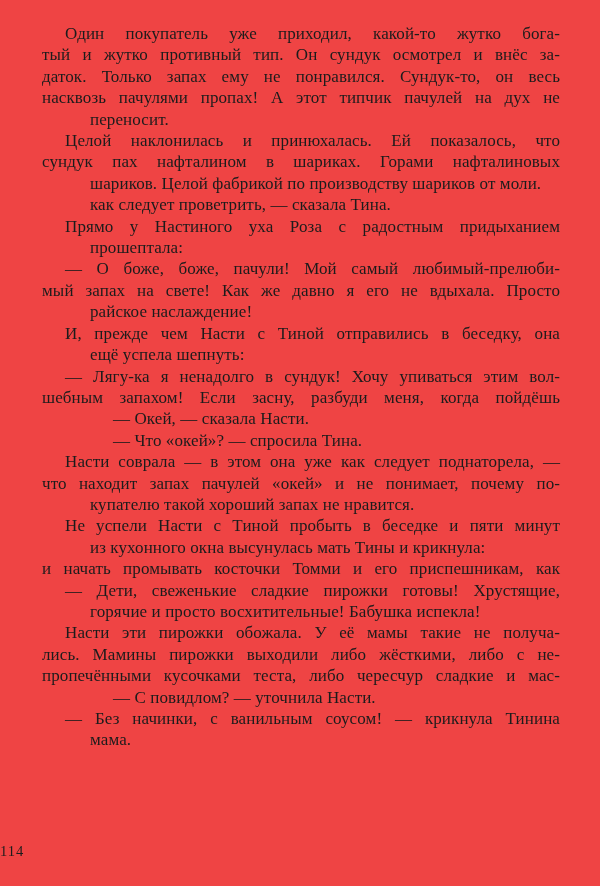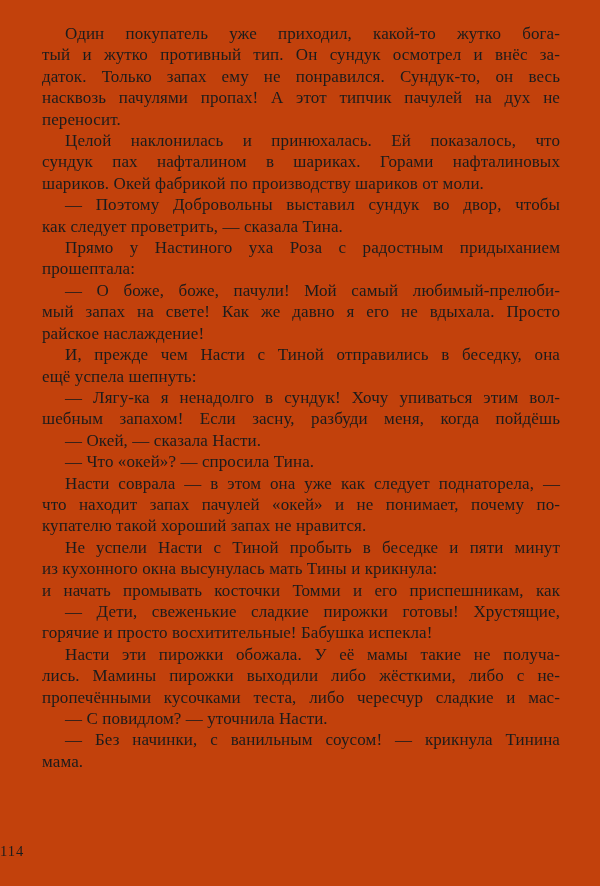--- a/index.html
+++ b/index.html
@@ -4,21 +4,21 @@
 <style>
   html, body {
     margin: 0;
     padding: 0;
     background: #ffffff;
   }
   .page {
     position: relative;
     width: 600px;
     height: 886px;
-    background: #c2410c;
+    background: #ef4444;
     overflow: hidden;
     font-family: "Liberation Serif", "DejaVu Serif", serif;
     color: #1c1c1c;
   }
   .text-block {
     position: absolute;
     top: 23px;
     left: 42px;
     right: 40px;
     font-size: 17px;
@@ -28,20 +28,21 @@
   .para {
     margin: 0;
     padding: 0;
   }
   .line {
     text-align: justify;
     text-align-last: justify;
   }
   .line.last {
     text-align-last: left;
+    margin-left: 48px;
   }
   .line.first {
     text-indent: 23px;
   }
   .page-number {
     position: absolute;
     top: 843px;
     left: 0;
     width: 100%;
     text-align: left;
@@ -58,24 +59,23 @@
       <div class="para">
         <div class="line first">Один покупатель уже приходил, какой-то жутко бога-</div>
         <div class="line">тый и жутко противный тип. Он сундук осмотрел и внёс за-</div>
         <div class="line">даток. Только запах ему не понравился. Сундук-то, он весь</div>
         <div class="line">насквозь пачулями пропах! А этот типчик пачулей на дух не</div>
         <div class="line last">переносит.</div>
       </div>
       <div class="para">
         <div class="line first">Целой наклонилась и принюхалась. Ей показалось, что</div>
         <div class="line">сундук пах нафталином в шариках. Горами нафталиновых</div>
-        <div class="line last">шариков. Окей фабрикой по производству шариков от моли.</div>
+        <div class="line last">шариков. Целой фабрикой по производству шариков от моли.</div>
       </div>
       <div class="para">
-        <div class="line first">— Поэтому Добровольны выставил сундук во двор, чтобы</div>
         <div class="line last">как следует проветрить, — сказала Тина.</div>
       </div>
       <div class="para">
         <div class="line first">Прямо у Настиного уха Роза с радостным придыханием</div>
         <div class="line last">прошептала:</div>
       </div>
       <div class="para">
         <div class="line first">— О боже, боже, пачули! Мой самый любимый-прелюби-</div>
         <div class="line">мый запах на свете! Как же давно я его не вдыхала. Просто</div>
         <div class="line last">райское наслаждение!</div>

